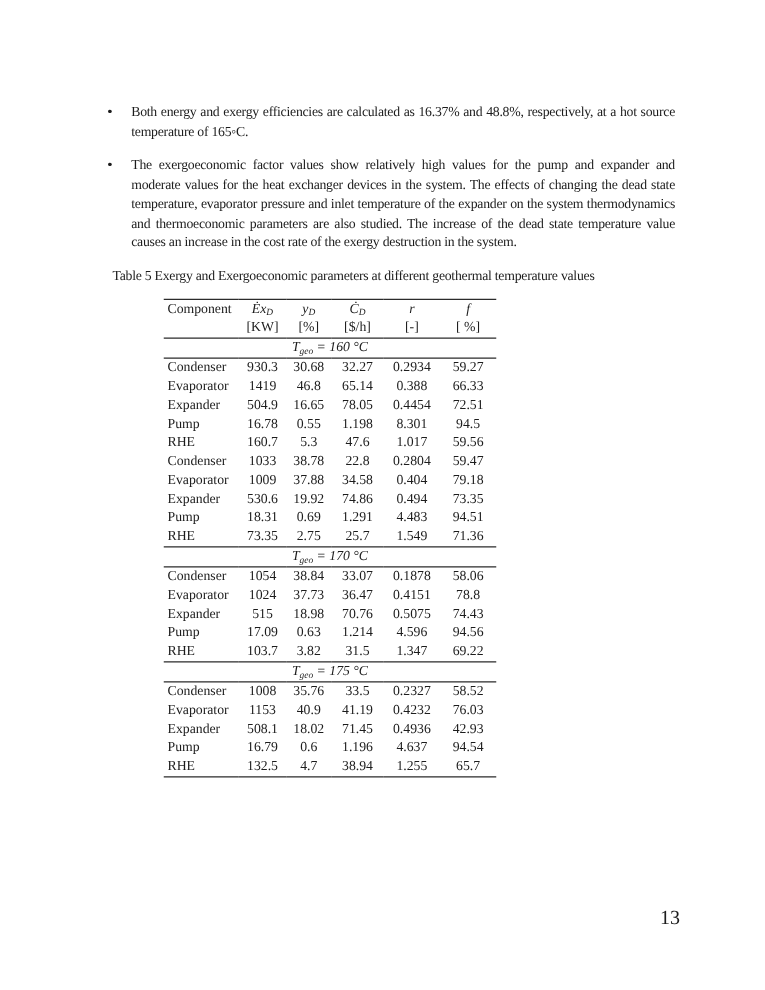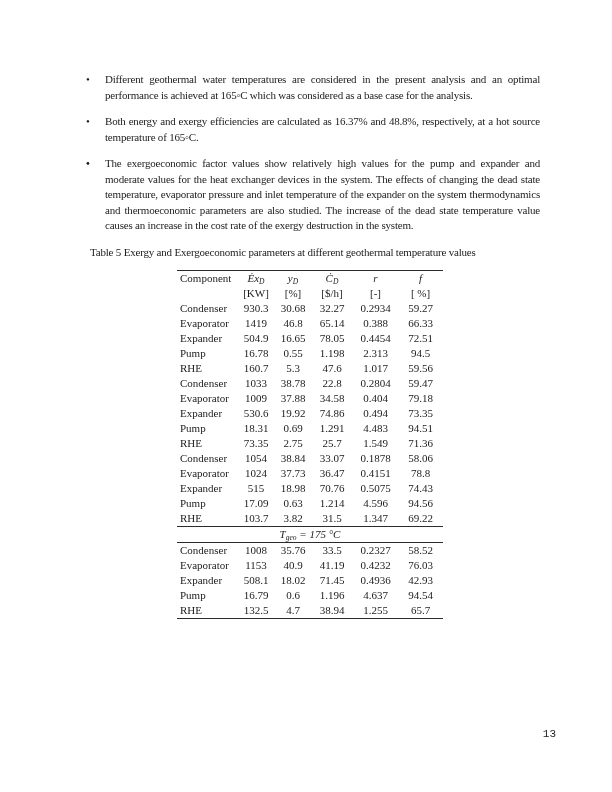--- a/index.html
+++ b/index.html
@@ -33,21 +33,21 @@
   }
   
   .caption {
     margin: 3px 0 10px 18px;
     font-size: 11px;
     line-height: 15.5px;
     letter-spacing: -0.2px;
   }
   
   table.datatable {
-    margin-left: 105px;
+    margin-left: 59px;
     width: 266px;
     border-collapse: collapse;
     table-layout: fixed;
     font-size: 11px;
     line-height: 15px;
     border-top: 1.5px solid #2b2b2b;
     border-bottom: 1.5px solid #2b2b2b;
   }
   table.datatable th, table.datatable td {
     padding: 0;
@@ -68,35 +68,33 @@
   }
   tr.section-row {
     border-top: 1.2px solid #2b2b2b;
     border-bottom: 1.2px solid #2b2b2b;
   }
   tr.section-row td { text-align: center; }
   
   .pagenum {
     position: absolute;
     top: 727px;
-    right: 56px;
-    font-size: 11px;
+    right: 68px;
+    font-size: 16px;
     line-height: 15px;
-    font-family: Liberation Mono, monospace;
   }
 </style>
 </head>
 <body>
 
 <div class="page">
 
   <ul class="bullets">
     <li class="bullet">
       <span class="marker">•</span>
-      <span>Different geothermal water temperatures are considered in the present analysis and an optimal performance is achieved at 165◦C which was considered as a base case for the analysis.</span>
     </li>
     <li class="bullet">
       <span class="marker">•</span>
       <span>Both energy and exergy efficiencies are calculated as 16.37% and 48.8%, respectively, at a hot source temperature of 165◦C.</span>
     </li>
     <li class="bullet">
       <span class="marker">•</span>
     </li>
     <li class="bullet">
       <span class="marker">•</span>
@@ -127,20 +125,23 @@
       <tr>
         <th class="comp-h"></th>
         <th>[KW]</th>
         <th>[%]</th>
         <th>[$/h]</th>
         <th>[-]</th>
         <th>[ %]</th>
       </tr>
     </thead>
     <tbody id="table-body">
+        <tr class="section-row">
+          <td colspan="6"><span class="it">T</span><sub class="it">geo</sub><span class="it"> = 160 °C</span></td>
+        </tr>
         <tr>
           <td class="comp">Condenser</td>
           <td class="num">930.3</td>
           <td class="num">30.68</td>
           <td class="num">32.27</td>
           <td class="num">0.2934</td>
           <td class="num">59.27</td>
         </tr>
         <tr>
           <td class="comp">Evaporator</td>
@@ -156,21 +157,21 @@
           <td class="num">16.65</td>
           <td class="num">78.05</td>
           <td class="num">0.4454</td>
           <td class="num">72.51</td>
         </tr>
         <tr>
           <td class="comp">Pump</td>
           <td class="num">16.78</td>
           <td class="num">0.55</td>
           <td class="num">1.198</td>
-          <td class="num">2.313</td>
+          <td class="num">8.301</td>
           <td class="num">94.5</td>
         </tr>
         <tr>
           <td class="comp">RHE</td>
           <td class="num">160.7</td>
           <td class="num">5.3</td>
           <td class="num">47.6</td>
           <td class="num">1.017</td>
           <td class="num">59.56</td>
         </tr>
@@ -207,20 +208,23 @@
           <td class="num">94.51</td>
         </tr>
         <tr>
           <td class="comp">RHE</td>
           <td class="num">73.35</td>
           <td class="num">2.75</td>
           <td class="num">25.7</td>
           <td class="num">1.549</td>
           <td class="num">71.36</td>
         </tr>
+        <tr class="section-row">
+          <td colspan="6"><span class="it">T</span><sub class="it">geo</sub><span class="it"> = 170 °C</span></td>
+        </tr>
         <tr>
           <td class="comp">Condenser</td>
           <td class="num">1054</td>
           <td class="num">38.84</td>
           <td class="num">33.07</td>
           <td class="num">0.1878</td>
           <td class="num">58.06</td>
         </tr>
         <tr>
           <td class="comp">Evaporator</td>

